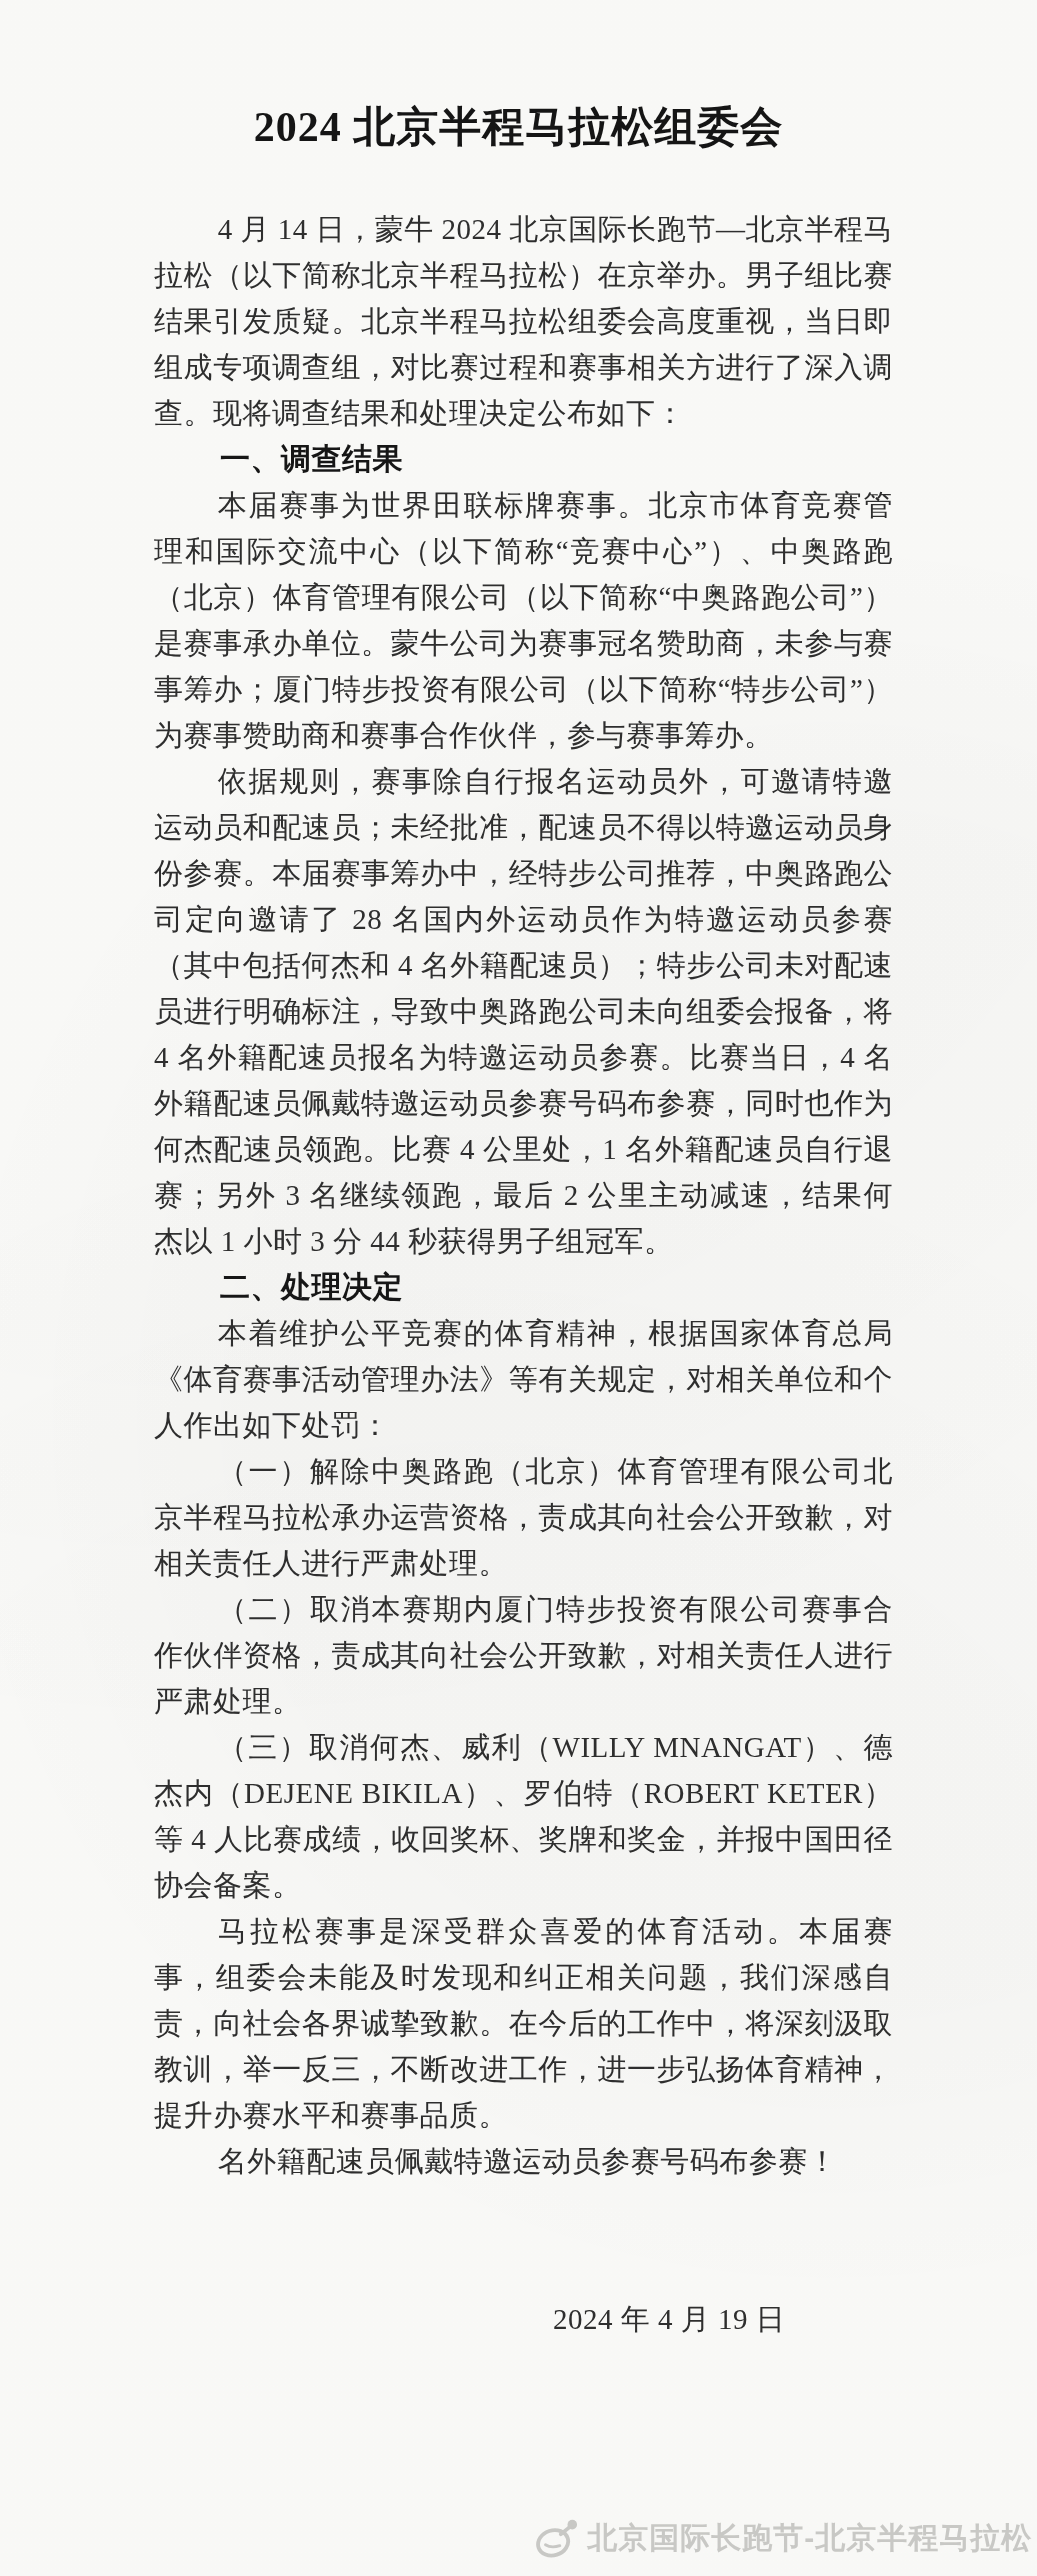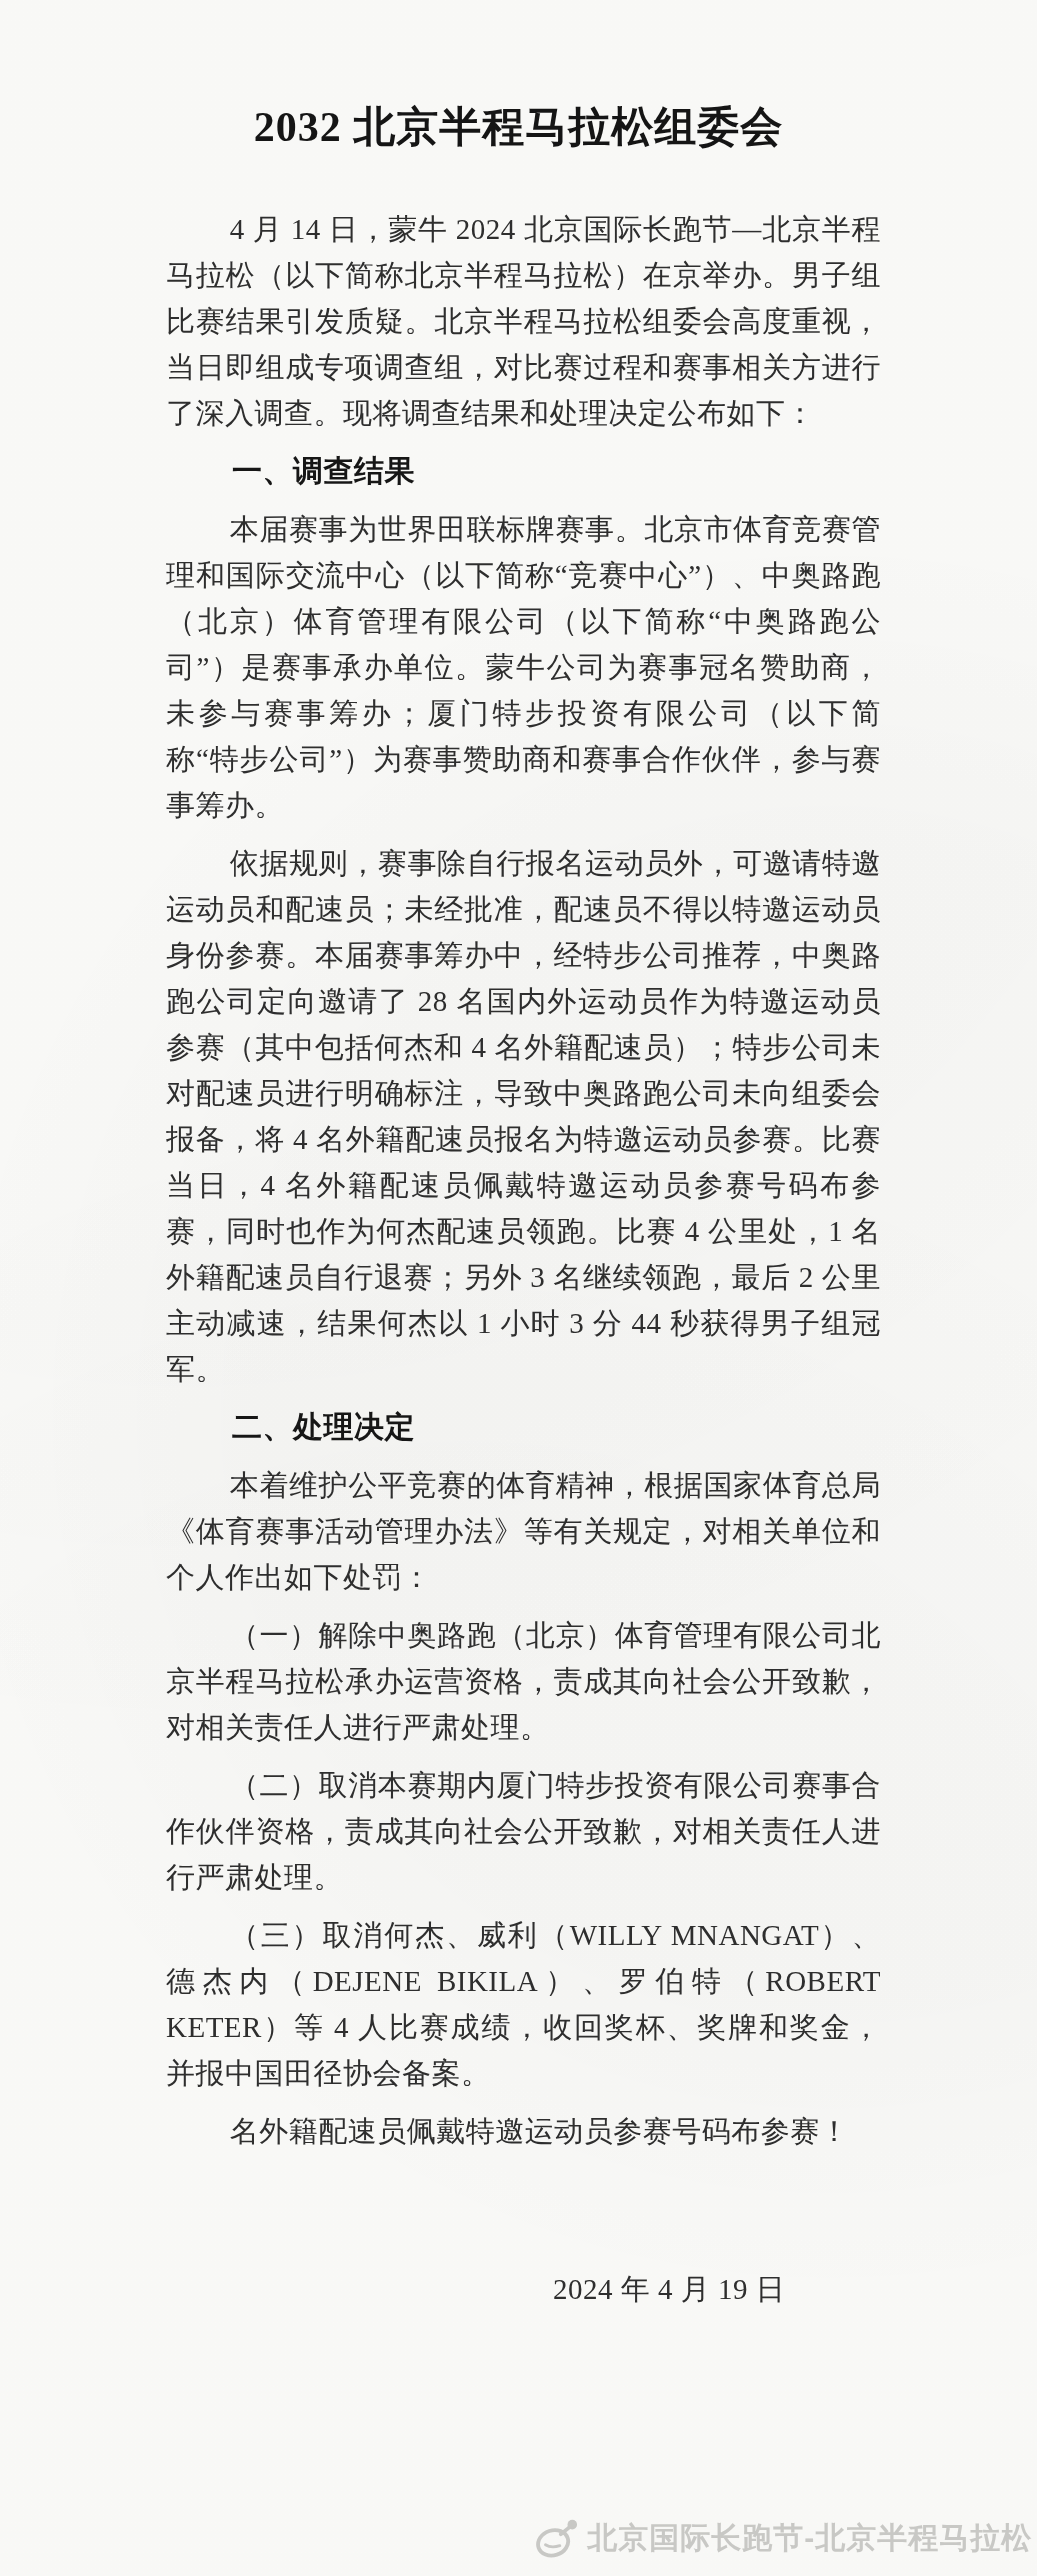--- a/index.html
+++ b/index.html
@@ -28,21 +28,21 @@
     letter-spacing:1px;
   }
   .doc-body{
     margin:0 144px 0 154px; 
     font-size:29px;
     line-height:46px;
     text-align:justify;
     letter-spacing:0.5px;
   }
   .doc-body p{
-    margin:12px;
+    margin:0;
     text-indent:2.2em;
   }
   .sec-heading{
     margin:0;
     text-indent:2.2em;
     font-family:Liberation Serif, serif;
     font-weight:bold;
     font-size:30px;
     line-height:46px;
     color:#161616;
@@ -70,35 +70,36 @@
     white-space:nowrap;
   }
   .watermark svg{display:block;}
 </style>
 </head>
 <body>
 
 <div class="page">
 
   <h1 class="doc-title">
-    <div>2032 北京半程马拉松组委会</div>
+    <div>2024 北京半程马拉松组委会</div>
   </h1>
 
   <div class="doc-body">
     <p>4 月 14 日，蒙牛 2024 北京国际长跑节—北京半程马拉松（以下简称北京半程马拉松）在京举办。男子组比赛结果引发质疑。北京半程马拉松组委会高度重视，当日即组成专项调查组，对比赛过程和赛事相关方进行了深入调查。现将调查结果和处理决定公布如下：</p>
 
     <p class="sec-heading">一、调查结果</p>
     <p>本届赛事为世界田联标牌赛事。北京市体育竞赛管理和国际交流中心（以下简称“竞赛中心”）、中奥路跑（北京）体育管理有限公司（以下简称“中奥路跑公司”）是赛事承办单位。蒙牛公司为赛事冠名赞助商，未参与赛事筹办；厦门特步投资有限公司（以下简称“特步公司”）为赛事赞助商和赛事合作伙伴，参与赛事筹办。</p>
     <p>依据规则，赛事除自行报名运动员外，可邀请特邀运动员和配速员；未经批准，配速员不得以特邀运动员身份参赛。本届赛事筹办中，经特步公司推荐，中奥路跑公司定向邀请了 28 名国内外运动员作为特邀运动员参赛（其中包括何杰和 4 名外籍配速员）；特步公司未对配速员进行明确标注，导致中奥路跑公司未向组委会报备，将 4 名外籍配速员报名为特邀运动员参赛。比赛当日，4 名外籍配速员佩戴特邀运动员参赛号码布参赛，同时也作为何杰配速员领跑。比赛 4 公里处，1 名外籍配速员自行退赛；另外 3 名继续领跑，最后 2 公里主动减速，结果何杰以 1 小时 3 分 44 秒获得男子组冠军。</p>
 
     <p class="sec-heading">二、处理决定</p>
     <p>本着维护公平竞赛的体育精神，根据国家体育总局《体育赛事活动管理办法》等有关规定，对相关单位和个人作出如下处罚：</p>
     <p>（一）解除中奥路跑（北京）体育管理有限公司北京半程马拉松承办运营资格，责成其向社会公开致歉，对相关责任人进行严肃处理。</p>
     <p>（二）取消本赛期内厦门特步投资有限公司赛事合作伙伴资格，责成其向社会公开致歉，对相关责任人进行严肃处理。</p>
     <p>（三）取消何杰、威利（WILLY MNANGAT）、德杰内（DEJENE BIKILA）、罗伯特（ROBERT KETER）等 4 人比赛成绩，收回奖杯、奖牌和奖金，并报中国田径协会备案。</p>
+    <p>马拉松赛事是深受群众喜爱的体育活动。本届赛事，组委会未能及时发现和纠正相关问题，我们深感自责，向社会各界诚挚致歉。在今后的工作中，将深刻汲取教训，举一反三，不断改进工作，进一步弘扬体育精神，提升办赛水平和赛事品质。</p>
     <p>名外籍配速员佩戴特邀运动员参赛号码布参赛！</p>
 
     <div class="signature-block">
       <div>2024 年 4 月 19 日</div>
     </div>
   </div>
 
   <div class="watermark">
     <span>
       <svg width="48" height="44" viewBox="0 0 50 46" fill="none" xmlns="http://www.w3.org/2000/svg">

